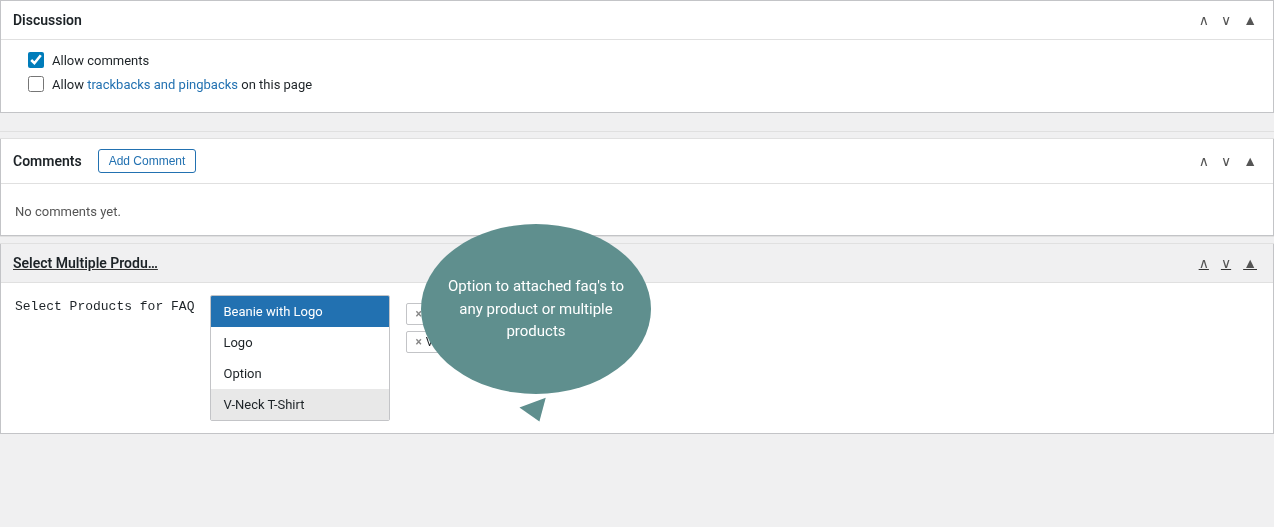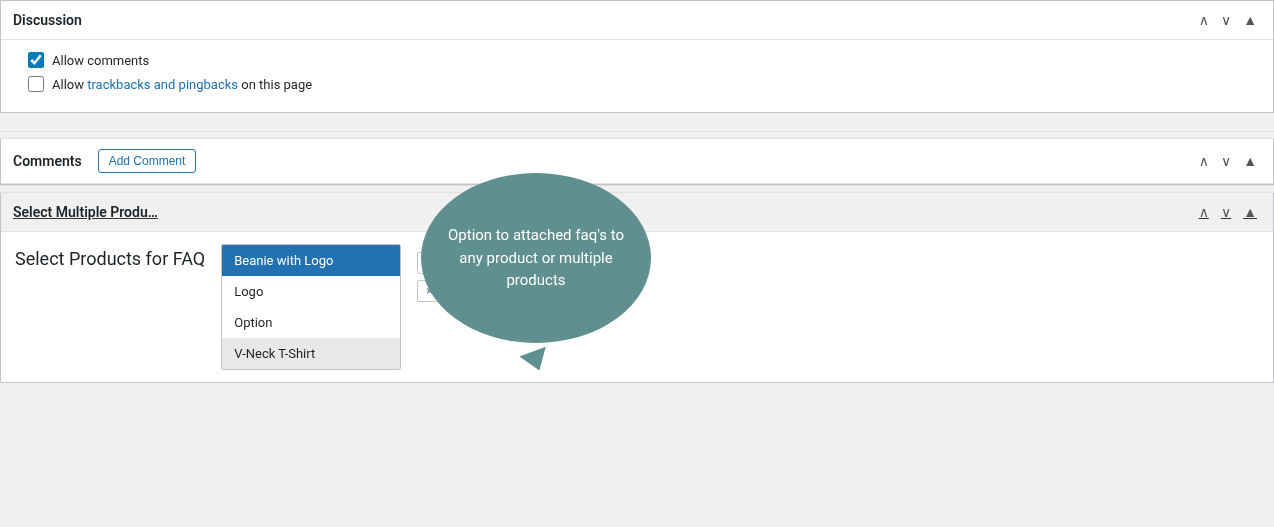--- a/index.html
+++ b/index.html
@@ -136,24 +136,25 @@
     }
 
     .select-products-body {
       padding: 12px 14px;
       display: flex;
       align-items: flex-start;
       gap: 16px;
     }
 
     .field-label {
-      font-size: 18px;
+      font-size: 13px;
       color: #1d2327;
       min-width: 140px;
       padding-top: 4px;
+      font-family: Liberation Mono, monospace;
     }
 
     .dropdown-container {
       position: relative;
       width: 180px;
     }
 
     .dropdown-list {
       border: 1px solid #c3c4c7;
       background: #fff;
@@ -272,20 +273,23 @@
   <div class="comments-header">
     <div style="display:flex;align-items:center;gap:16px;">
       <span class="panel-title">Comments</span>
       <button class="add-comment-btn">Add Comment</button>
     </div>
     <div class="panel-controls">
       <button class="ctrl-btn">∧</button>
       <button class="ctrl-btn">∨</button>
       <button class="ctrl-btn">▲</button>
     </div>
+  </div>
+  <div class="comments-body">
+    <p class="no-comments">No comments yet.</p>
   </div>
 </div>
 
 <div class="divider"></div>
 
 <div class="select-products-section">
 
   <div class="speech-bubble">
     <span class="bubble-text">Option to attached faq's to any product or multiple products</span>
   </div>

